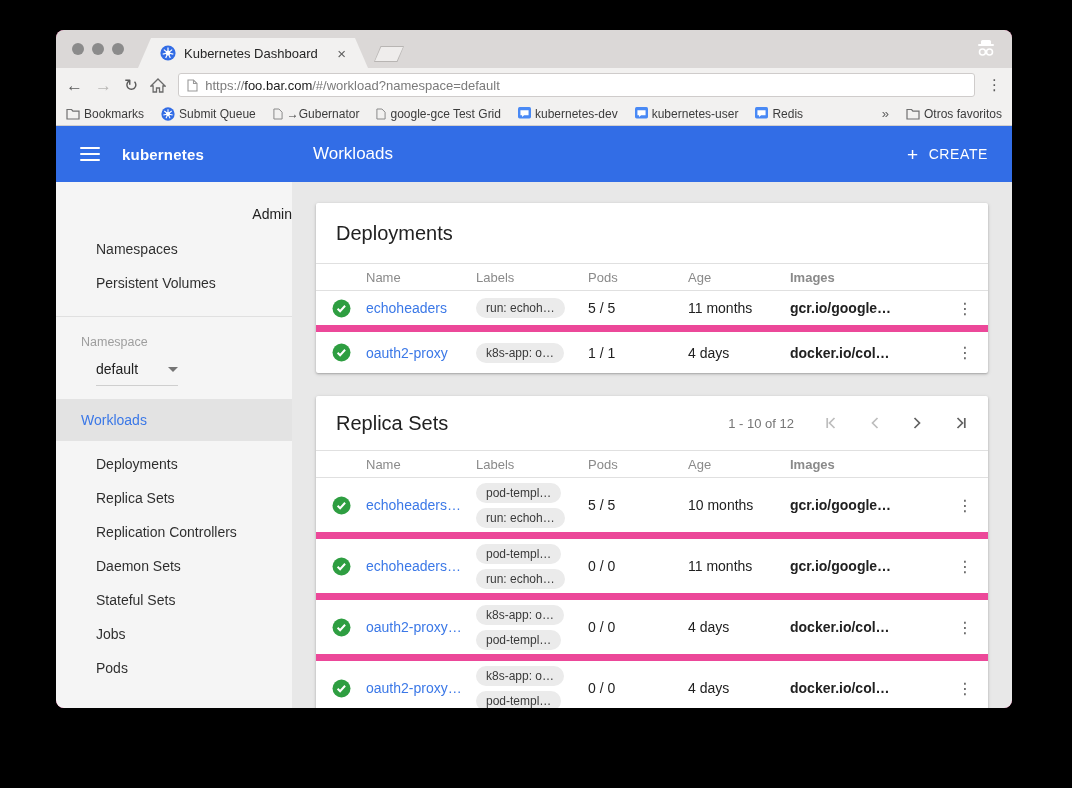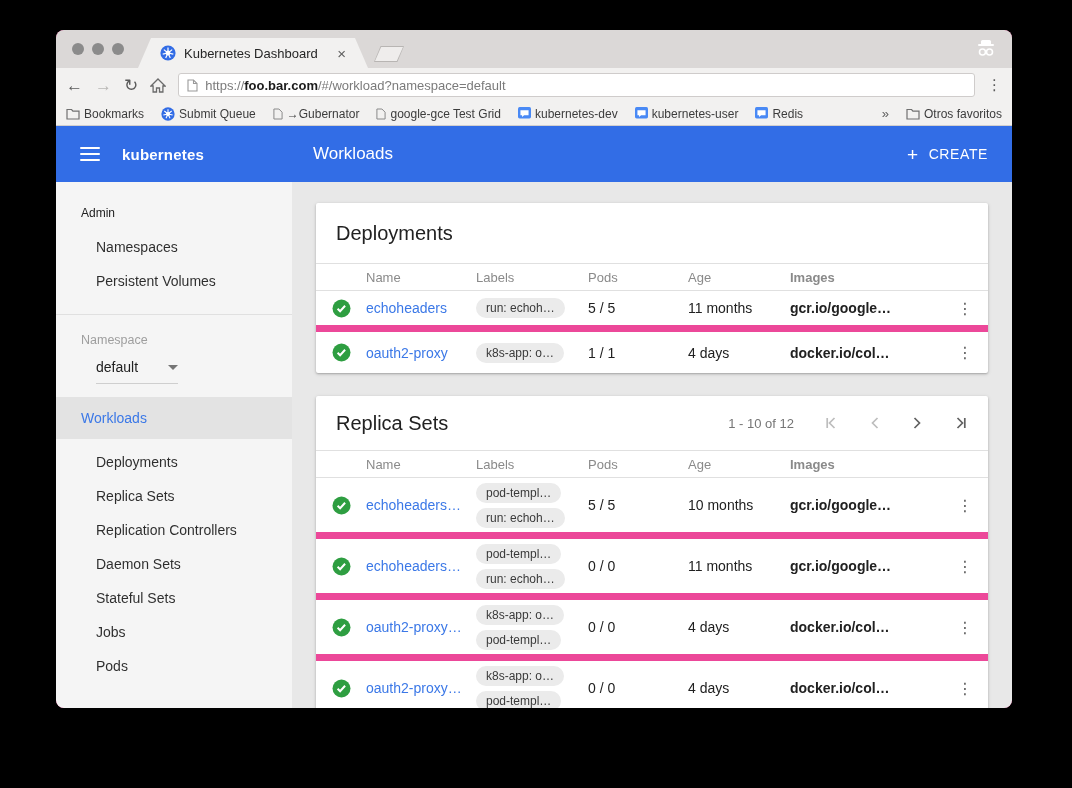--- a/index.html
+++ b/index.html
@@ -24,41 +24,41 @@
     background:#efedec; clip-path:polygon(22% 0, 100% 0, 78% 100%, 0 100%); }
   .incognito { position:absolute; right:14px; top:8px; }
 
   
   .toolbar { height:34px; background:#f2f1f0; display:flex; align-items:center; padding:0 10px; gap:12px; flex:none; }
   .navicon { font-size:17px; color:#5a5a5a; line-height:1; }
   .navicon.disabled { color:#b9b7b5; }
   .urlbar { flex:1; height:24px; background:#fff; border:1px solid #cfcccb; border-radius:3px;
     display:flex; align-items:center; padding:0 8px; gap:7px; font-size:13px; white-space:nowrap; overflow:hidden; }
   .url-prefix, .url-path { color:#7b7b7b; }
-  .url-host { color:#1b1b1b; font-weight:bold; }
+  .url-host { color:#1b1b1b; font-weight:normal; }
   .menu-dots { font-size:15px; color:#5a5a5a; letter-spacing:0; }
 
   
   .bookmarks { height:24px; background:#f2f1f0; border-bottom:1px solid #d2cfce;
     display:flex; align-items:center; padding:0 10px; gap:17px; font-size:12px; color:#3c3c3c; flex:none; }
   .bm { display:flex; align-items:center; gap:4px; white-space:nowrap; }
   .bm-spacer { flex:1; }
   .bm-chev { color:#5f5f5f; font-size:13px; }
 
   
   .appbar { height:56px; background:#326de6; display:flex; align-items:center; padding:0 24px; position:relative; color:#fff; flex:none; }
   .logo { font-size:15px; font-weight:bold; margin-left:22px; letter-spacing:.2px; }
   .page-title { position:absolute; left:257px; font-size:17px; font-weight:400; }
   .create-btn { margin-left:auto; display:flex; align-items:center; gap:10px; font-size:14px; font-weight:500; letter-spacing:.6px; }
   .create-plus { font-size:19px; font-weight:400; line-height:1; }
 
   
   .appbody { flex:1; display:flex; overflow:hidden; }
   .sidebar { width:236px; background:#f5f5f5; flex:none; font-size:14px; color:rgba(0,0,0,.82); overflow:hidden; }
-  .side-section { padding:24px 0 0 25px; font-weight:500; color:#212121; font-size:12px; }
+  .side-section { padding:24px 0 0 25px; font-weight:500; color:#212121; font-size:14px;text-align:right; }
   .side-item { padding:9px 0 9px 40px; }
   .side-divider { border-top:1px solid #e0e0e0; margin-top:16px; }
   .ns-label { padding:18px 0 0 25px; color:#9e9e9e; font-size:12.5px; }
   .ns-select { margin:12px 0 0 40px; width:82px; display:flex; align-items:center; justify-content:space-between;
     border-bottom:1px solid #cfcfcf; padding-bottom:8px; color:#212121; font-weight:500; font-size:14px; }
   .caret-down { width:0; height:0; border-left:5px solid transparent; border-right:5px solid transparent; border-top:5px solid #757575; }
   .side-selected { margin-top:13px; background:#e3e3e3; padding:13px 0 13px 25px; color:#3b78e7; font-weight:500; }
 
   .content { flex:1; background:#e8e8e8; padding:21px 24px 0 24px; overflow:hidden; }
   .card { background:#fff; border-radius:2px; box-shadow:0 1px 2px rgba(0,0,0,.22), 0 1px 4px rgba(0,0,0,.12); }

